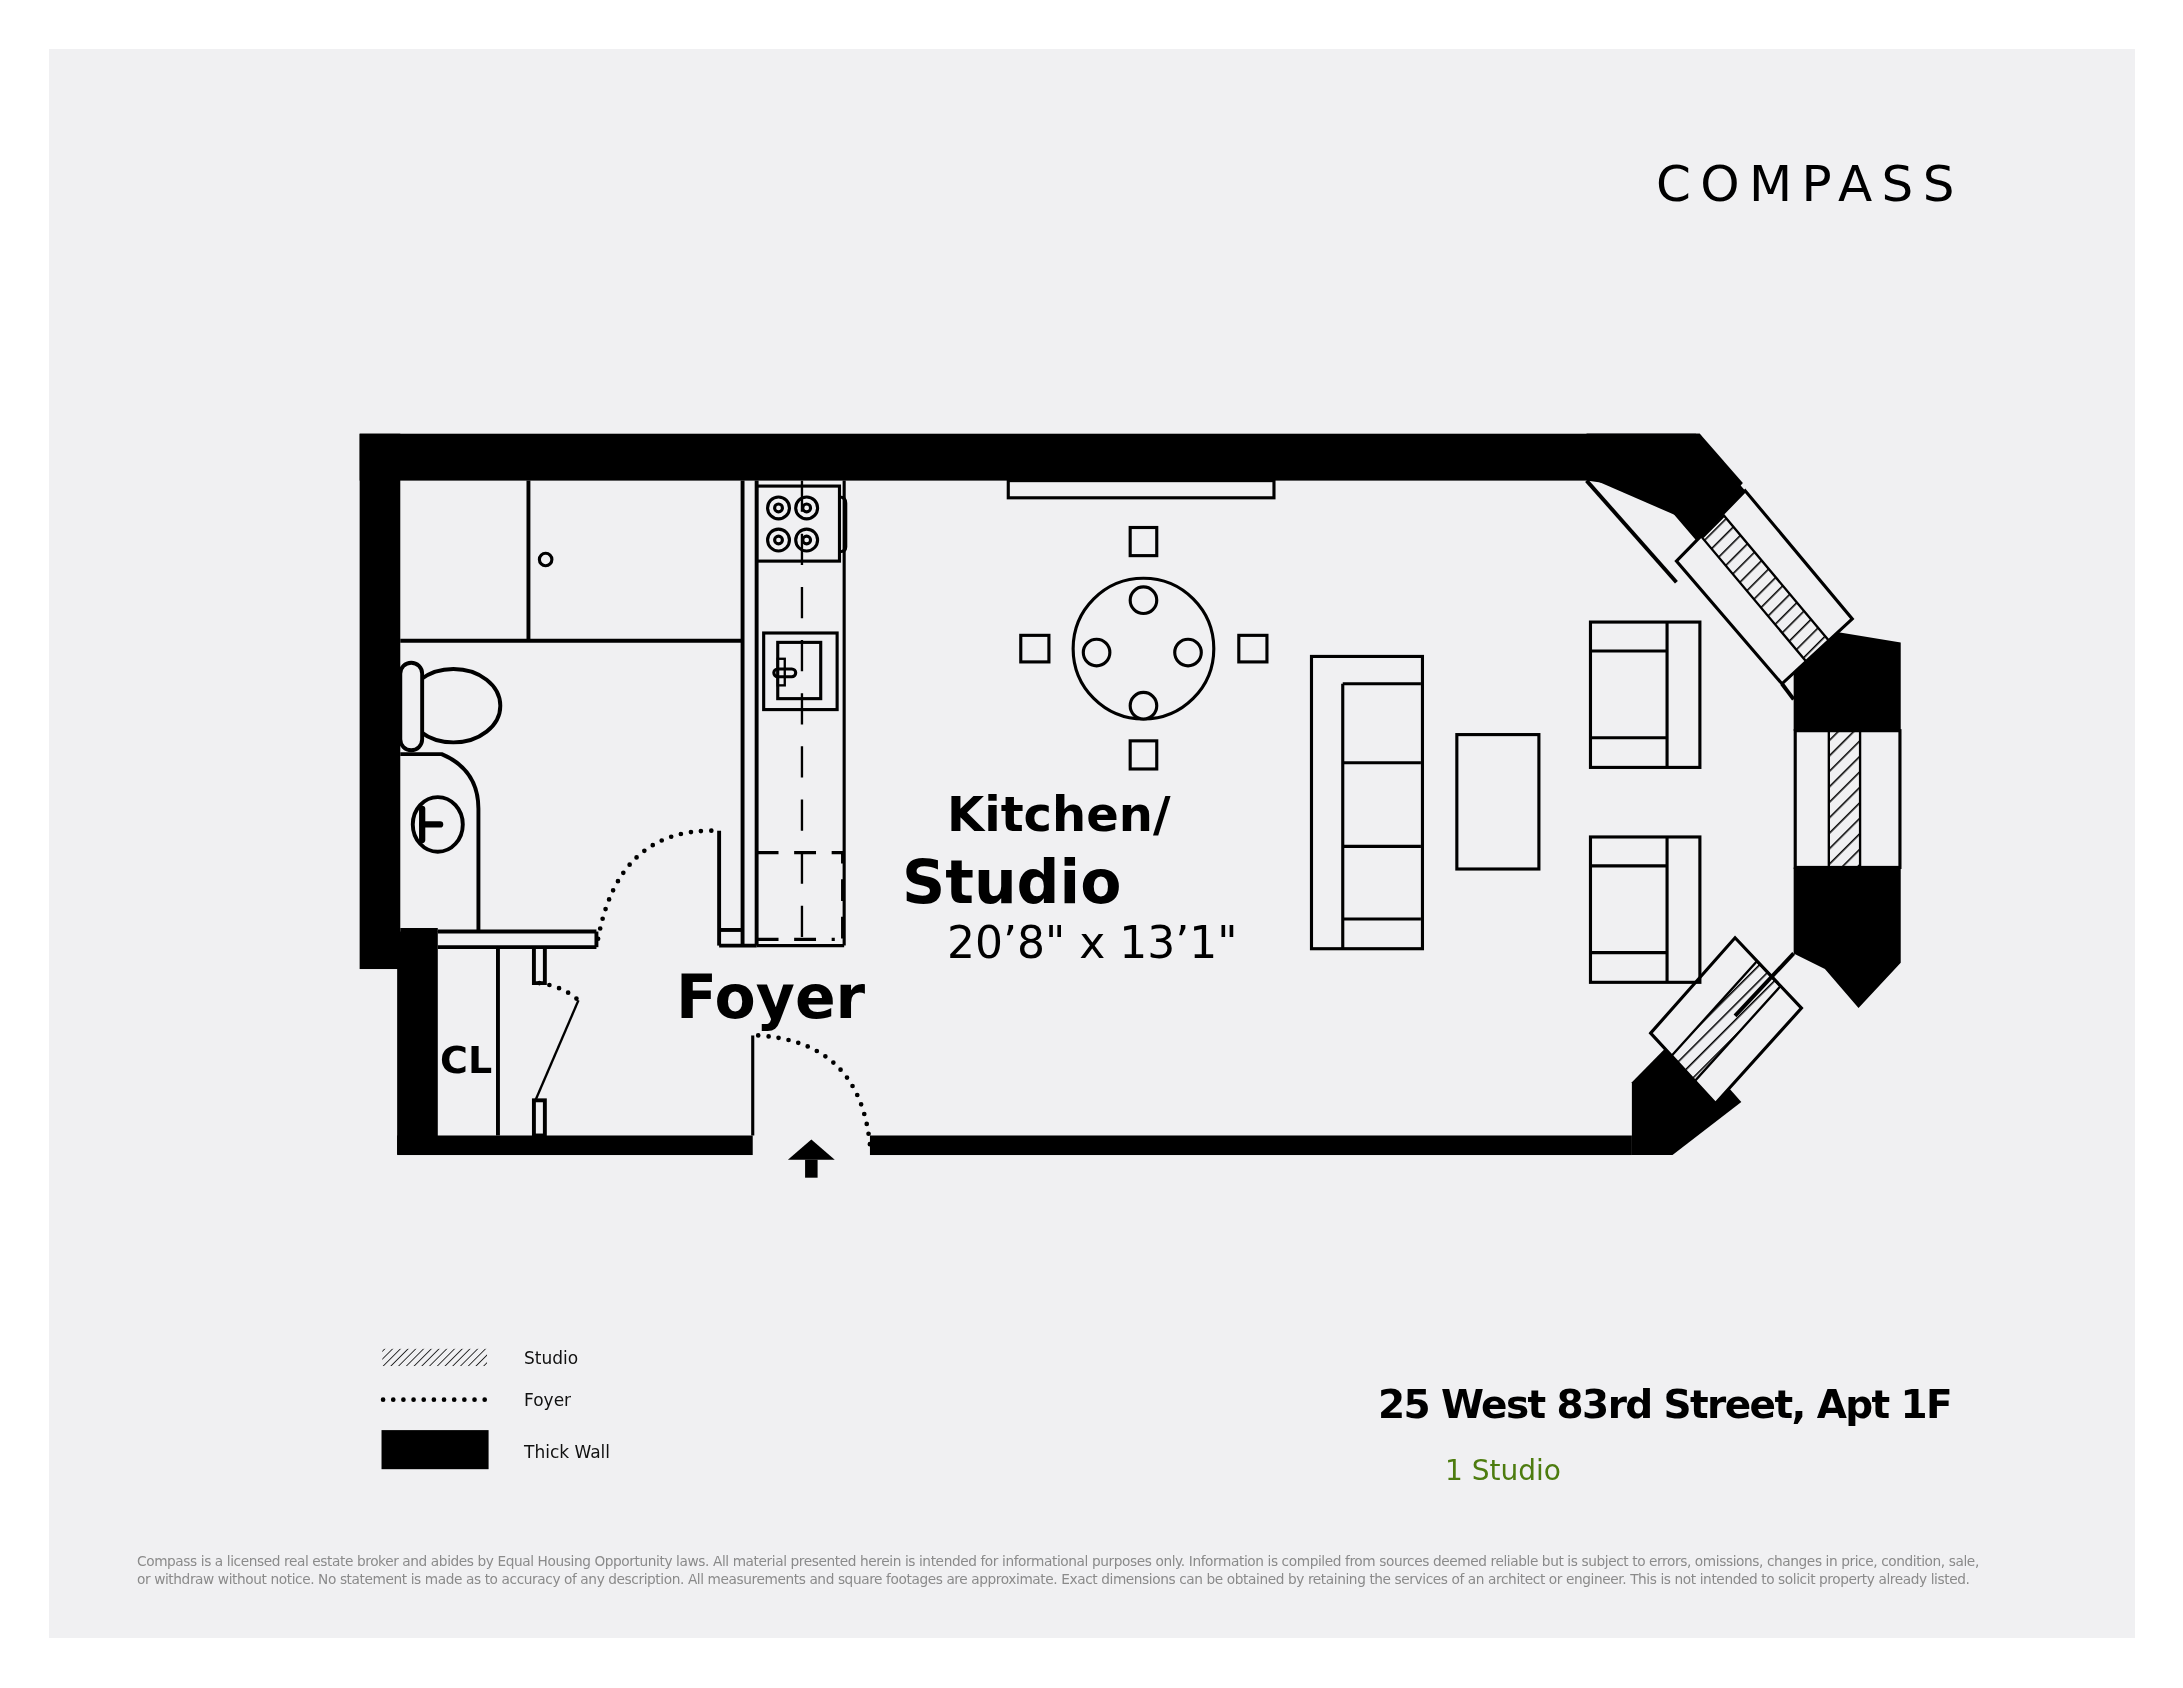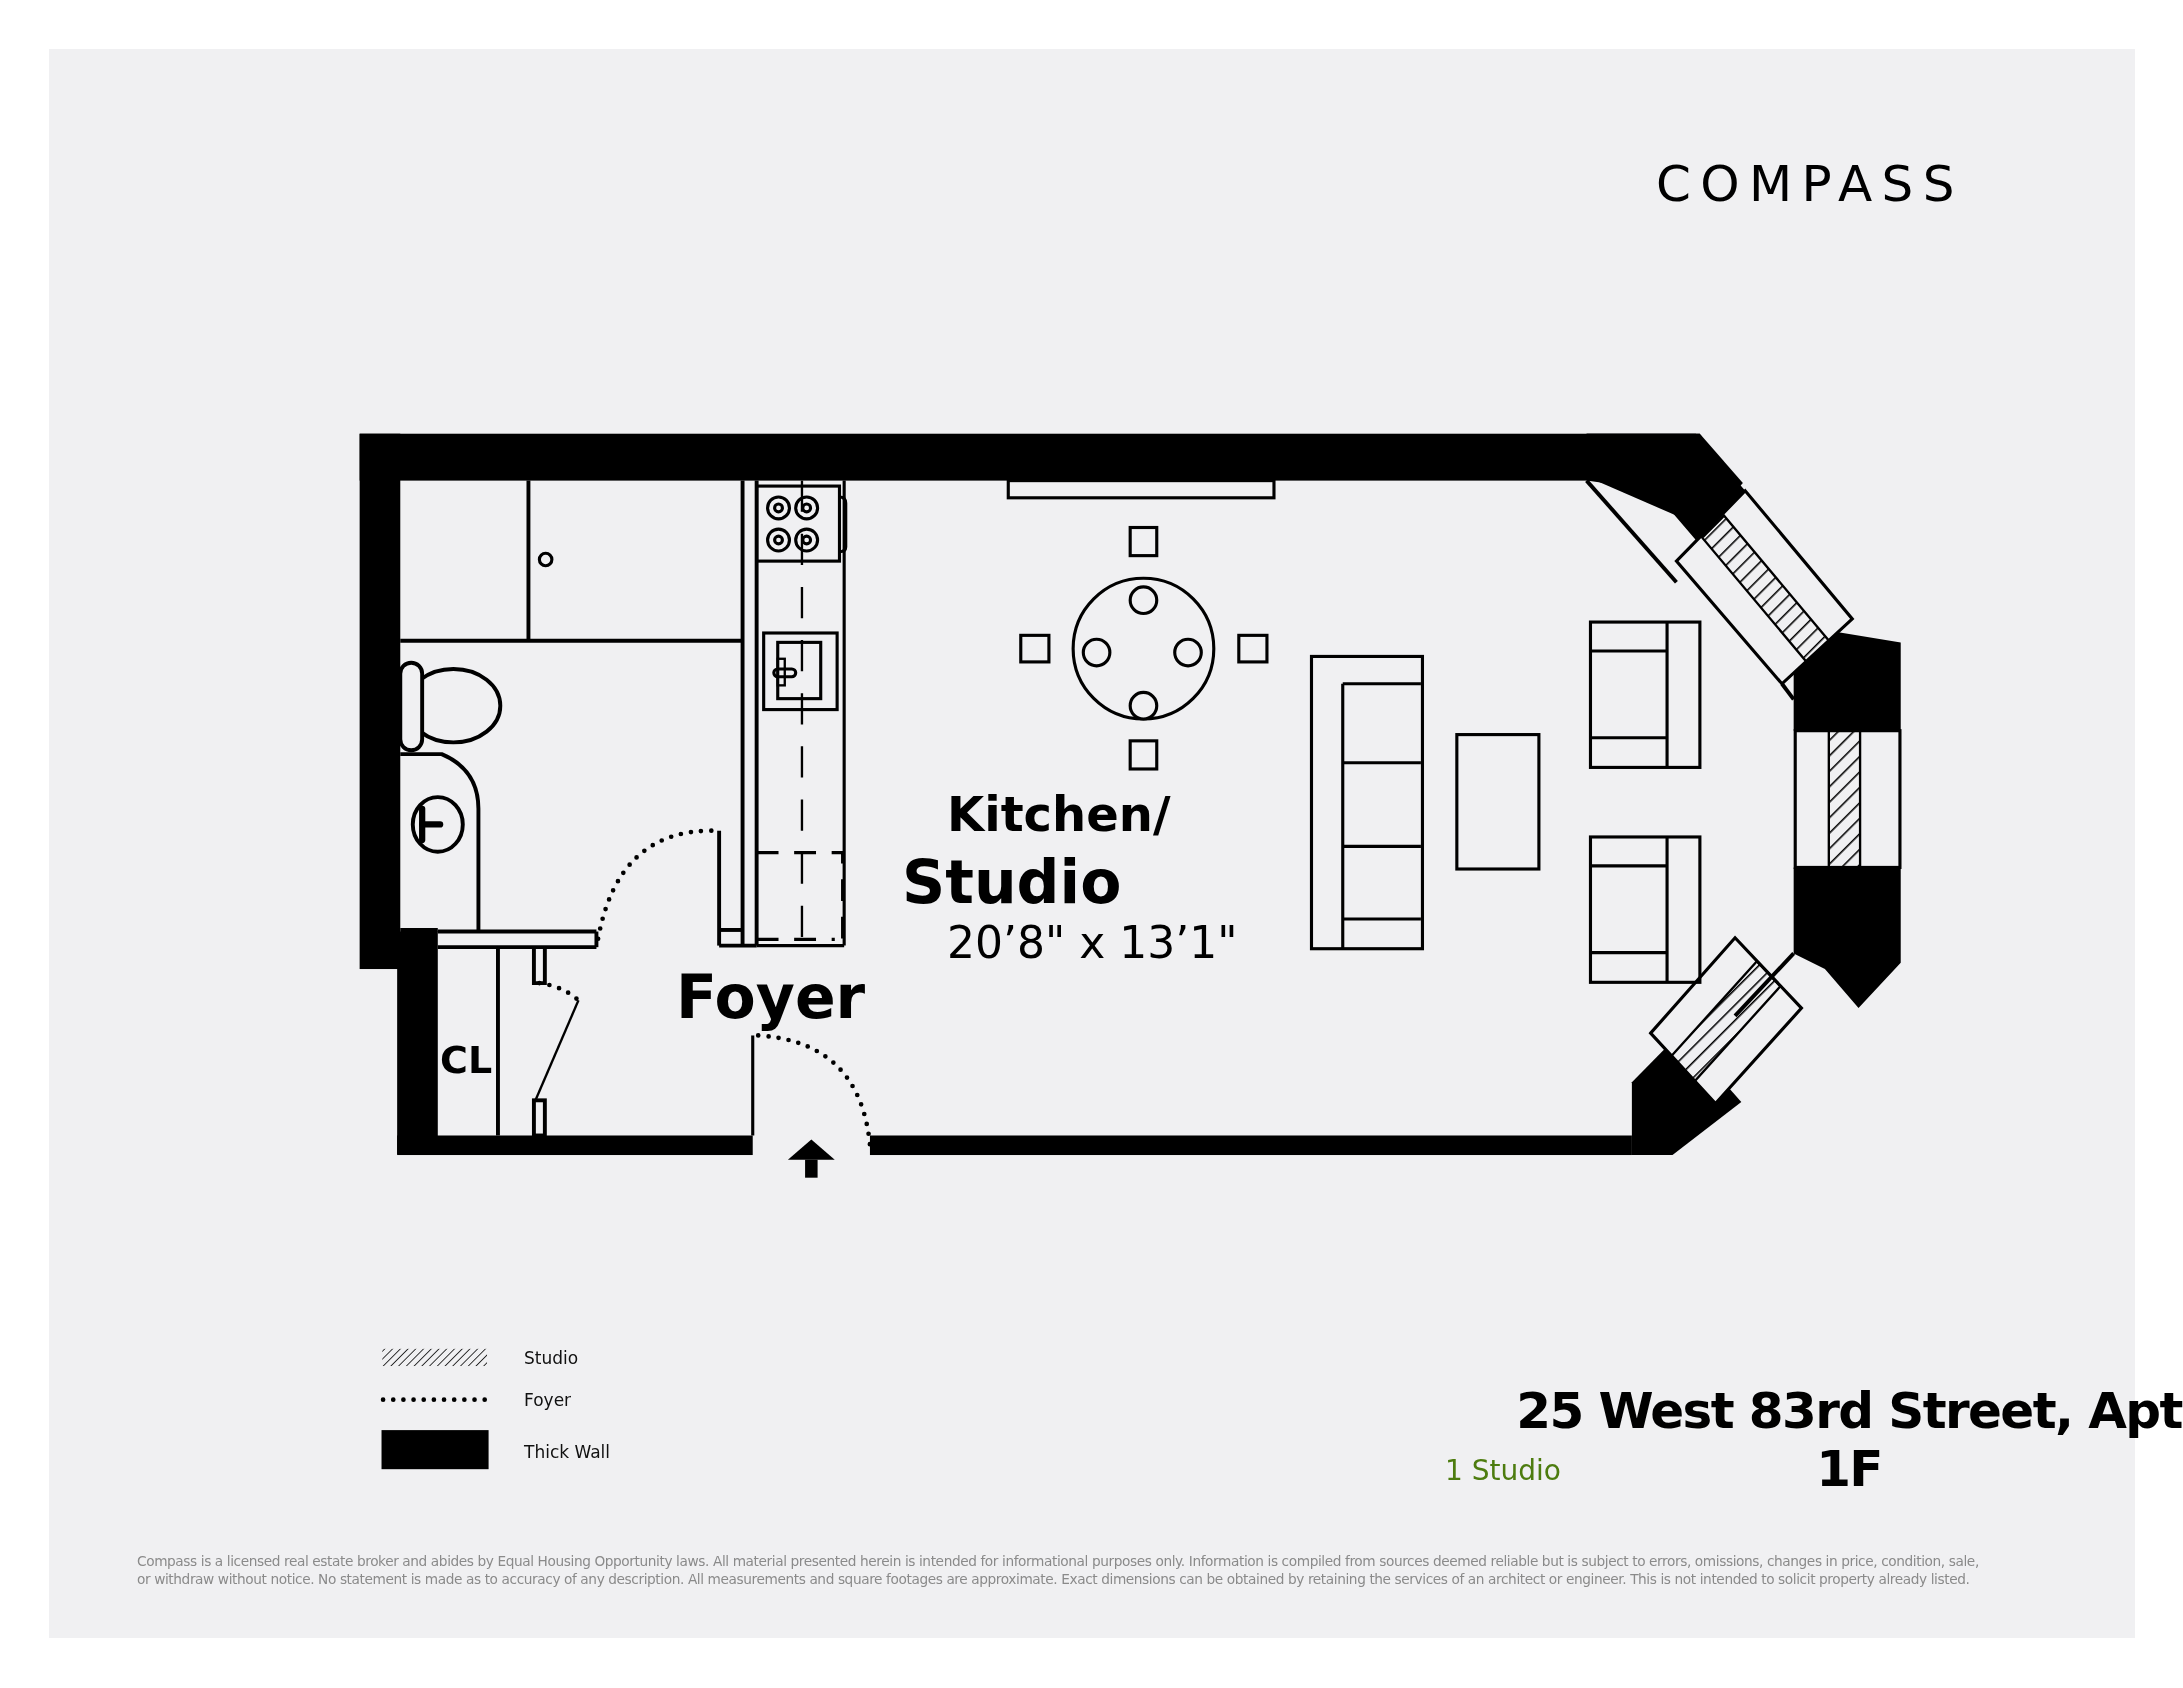--- a/index.html
+++ b/index.html
@@ -5,21 +5,21 @@
     html, body { margin: 0; padding: 0; background: #ffffff; }
     body { width: 2183px; height: 1688px; position: relative; overflow: hidden;
            font-family: "Liberation Sans", "DejaVu Sans", sans-serif; }
     .sheet { position: absolute; left: 49px; top: 49px; width: 2086px; height: 1589px; background: #f0f0f2; }
     .logo { position: absolute; left: 1656px; top: 155px; font-size: 50px; letter-spacing: 9.4px; color: #000;
             font-family: "DejaVu Sans", sans-serif; font-weight: 400; }
     svg.plan { position: absolute; left: 0; top: 0; width: 2183px; height: 1688px; }
     .room-label { position: absolute; color: #000; font-family: "DejaVu Sans", sans-serif; font-weight: 700; line-height: 1; }
     .dim-label { position: absolute; color: #000; font-family: "DejaVu Sans", sans-serif; font-weight: 400; line-height: 1; }
     .legend-label { position: absolute; font-size: 17px; color: #111; font-family: "DejaVu Sans", sans-serif; }
-    .address { position: absolute; left: 1515px; top: 1382px; font-size: 50px; font-weight: 700; letter-spacing: -1.6px; color: #000;
+    .address { position: absolute; left: 1378px; top: 1382px; font-size: 39px; font-weight: 700; letter-spacing: -1.6px; color: #000;
                font-family: "DejaVu Sans", sans-serif; text-align: center; }
     .subtitle { position: absolute; left: 1445px; top: 1454px; font-size: 28px; color: #4d7c0f; font-family: "DejaVu Sans", sans-serif; }
     .disclaimer { position: absolute; left: 137px; top: 1552px; width: 1907px; font-size: 13.7px; line-height: 18px; color: #8a8a8a;
                   font-family: "DejaVu Sans", sans-serif; letter-spacing: -0.4px; }
   </style>
 </head>
 <body>
 
 <div class="sheet"></div>
 

